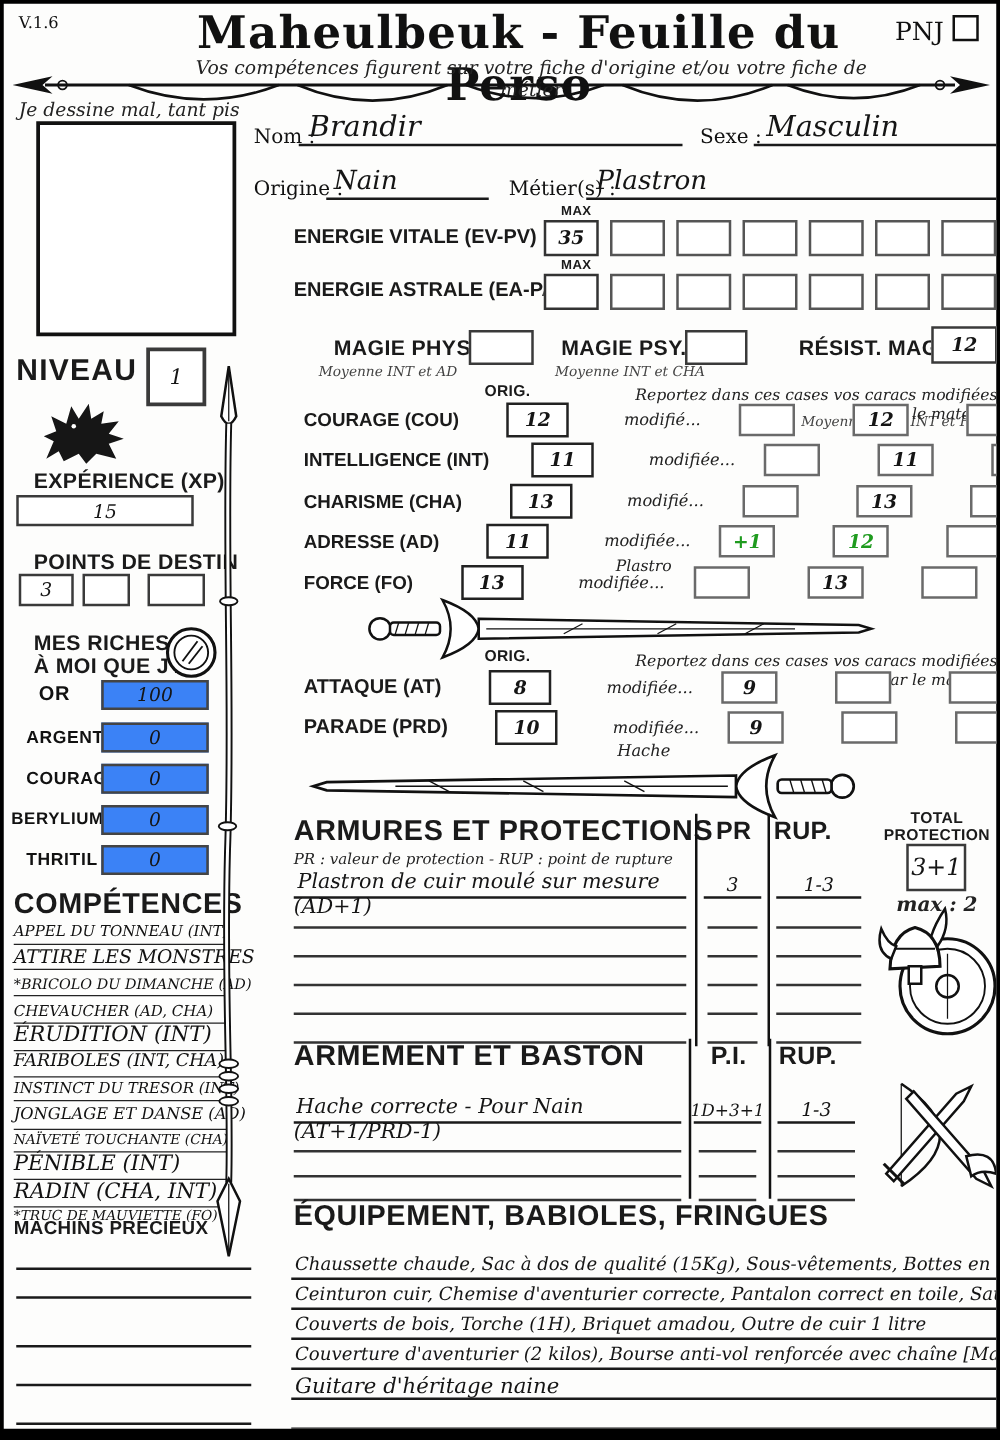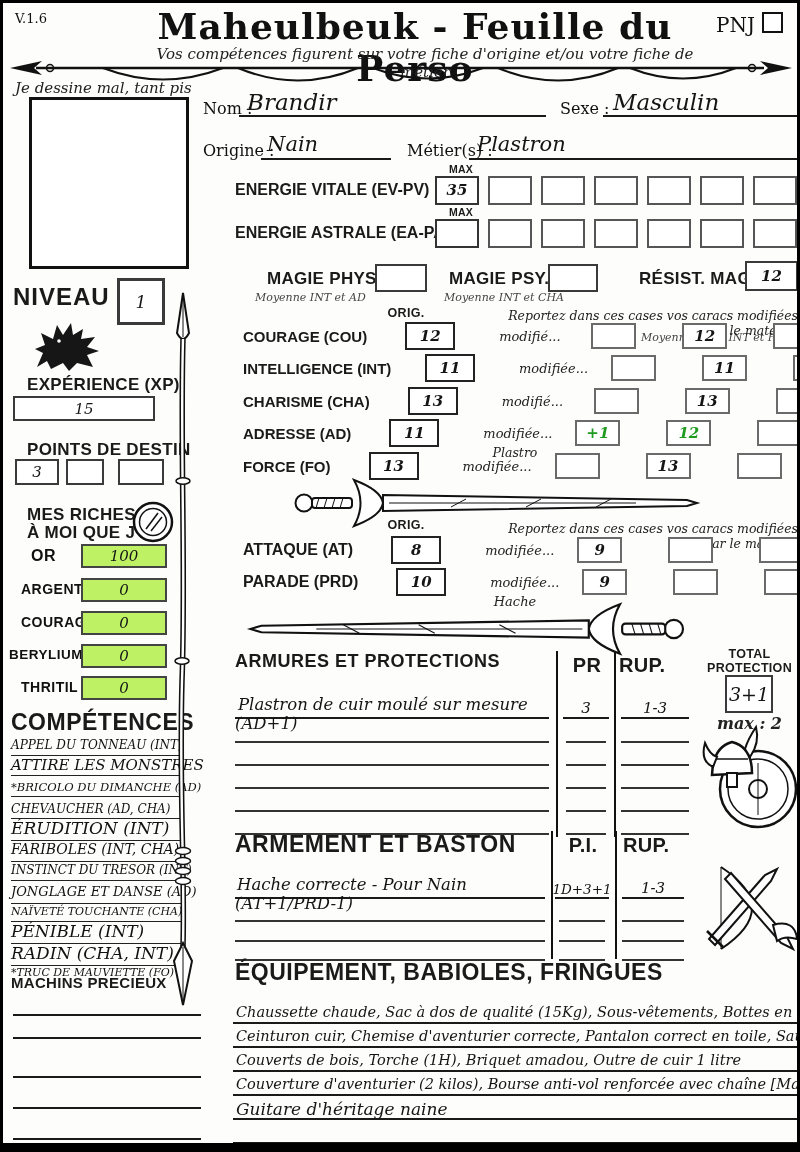--- a/index.html
+++ b/index.html
@@ -28,21 +28,21 @@
   .num{font:italic 700 15px "DejaVu Serif",serif;color:#151515;}
   
   .enrow{position:absolute;left:232px;width:563px;display:flex;align-items:center;height:32px;}
   .elabel{width:200px;font:700 16px "Liberation Sans",sans-serif;color:#1a1a1a;white-space:nowrap;flex:none;}
   .ebox{width:44px;height:29px;border:2.5px solid #555;background:#fff;margin-right:9px;
         display:flex;align-items:center;justify-content:center;flex:none;}
   .ebox:last-child{margin-right:0;}
   
   .mrow{position:absolute;left:0;width:195px;height:26px;}
   .mlabel{position:absolute;left:18px;top:3px;font:700 14px "Liberation Sans",sans-serif;letter-spacing:.5px;}
-  .mboxv{position:absolute;left:78px;top:0;width:86px;height:24px;border:2.5px solid #444;background:#bef264;
+  .mboxv{position:absolute;left:78px;top:0;width:86px;height:24px;border:2.5px solid #444;background:#3b82f6;
         display:flex;align-items:center;justify-content:center;}
   
   .sk{position:absolute;left:8px;width:170px;font-family:"DejaVu Serif",serif;font-style:italic;
       color:#111;border-bottom:1.5px solid #222;white-space:nowrap;overflow:visible;}
   .field{position:absolute;background:transparent;}
   .vline{position:absolute;width:0;border-left:2px solid #111;}
   .cell{position:absolute;display:flex;align-items:flex-end;justify-content:center;}
   svg{display:block;}
 </style>
 </head>
@@ -395,21 +395,22 @@
       <line x1="52" y1="21" x2="49" y2="31" stroke="#111" stroke-width="1"></line>
       <path d="M63,3 Q76,26 63,49 Q90,39 92,26 Q90,13 63,3 Z" fill="#fff" stroke="#111" stroke-width="2"></path>
       <polygon points="92,18 396,23 406,26 396,29 92,34" fill="#fff" stroke="#111" stroke-width="2"></polygon>
       <line x1="98" y1="26" x2="345" y2="26" stroke="#111" stroke-width="1"></line>
       <line x1="175" y1="22" x2="160" y2="30" stroke="#111" stroke-width="1"></line>
       <line x1="250" y1="22" x2="235" y2="30" stroke="#111" stroke-width="1"></line>
       <line x1="320" y1="22" x2="305" y2="30" stroke="#111" stroke-width="1"></line>
     </svg>
   </div>
 
-  <div class="abs lbl" style="left:232px;top:648px;font-size:18px;letter-spacing:.5px;">ARMURES ET PROTECTIONS</div>
+  <div class="abs lbl" style="left:232px;top:648px;font-size:23px;letter-spacing:.5px;">ARMURES ET PROTECTIONS</div>
+  <div class="abs ital" style="left:232px;top:677px;font-size:12px;">PR : valeur de protection - RUP : point de rupture</div>
   <div class="abs lbl" style="left:560px;top:651px;width:48px;text-align:center;font-size:20px;">PR</div>
   <div class="abs lbl" style="left:616px;top:651px;width:70px;text-align:left;font-size:20px;">RUP.</div>
   <div class="vline" style="left:553px;top:648px;height:186px;"></div>
   <div class="vline" style="left:611px;top:648px;height:186px;"></div>
 
   <div class="abs lbl" style="left:698px;top:644px;width:97px;text-align:center;font-size:12.5px;">TOTAL</div>
   <div class="abs lbl" style="left:698px;top:658px;width:97px;text-align:center;font-size:12.5px;">PROTECTION</div>
   <div class="abs box" style="left:722px;top:672px;width:48px;height:38px;border-width:2px;">
     <span class="hand" style="font-size:19px;">3+1</span>
   </div>

